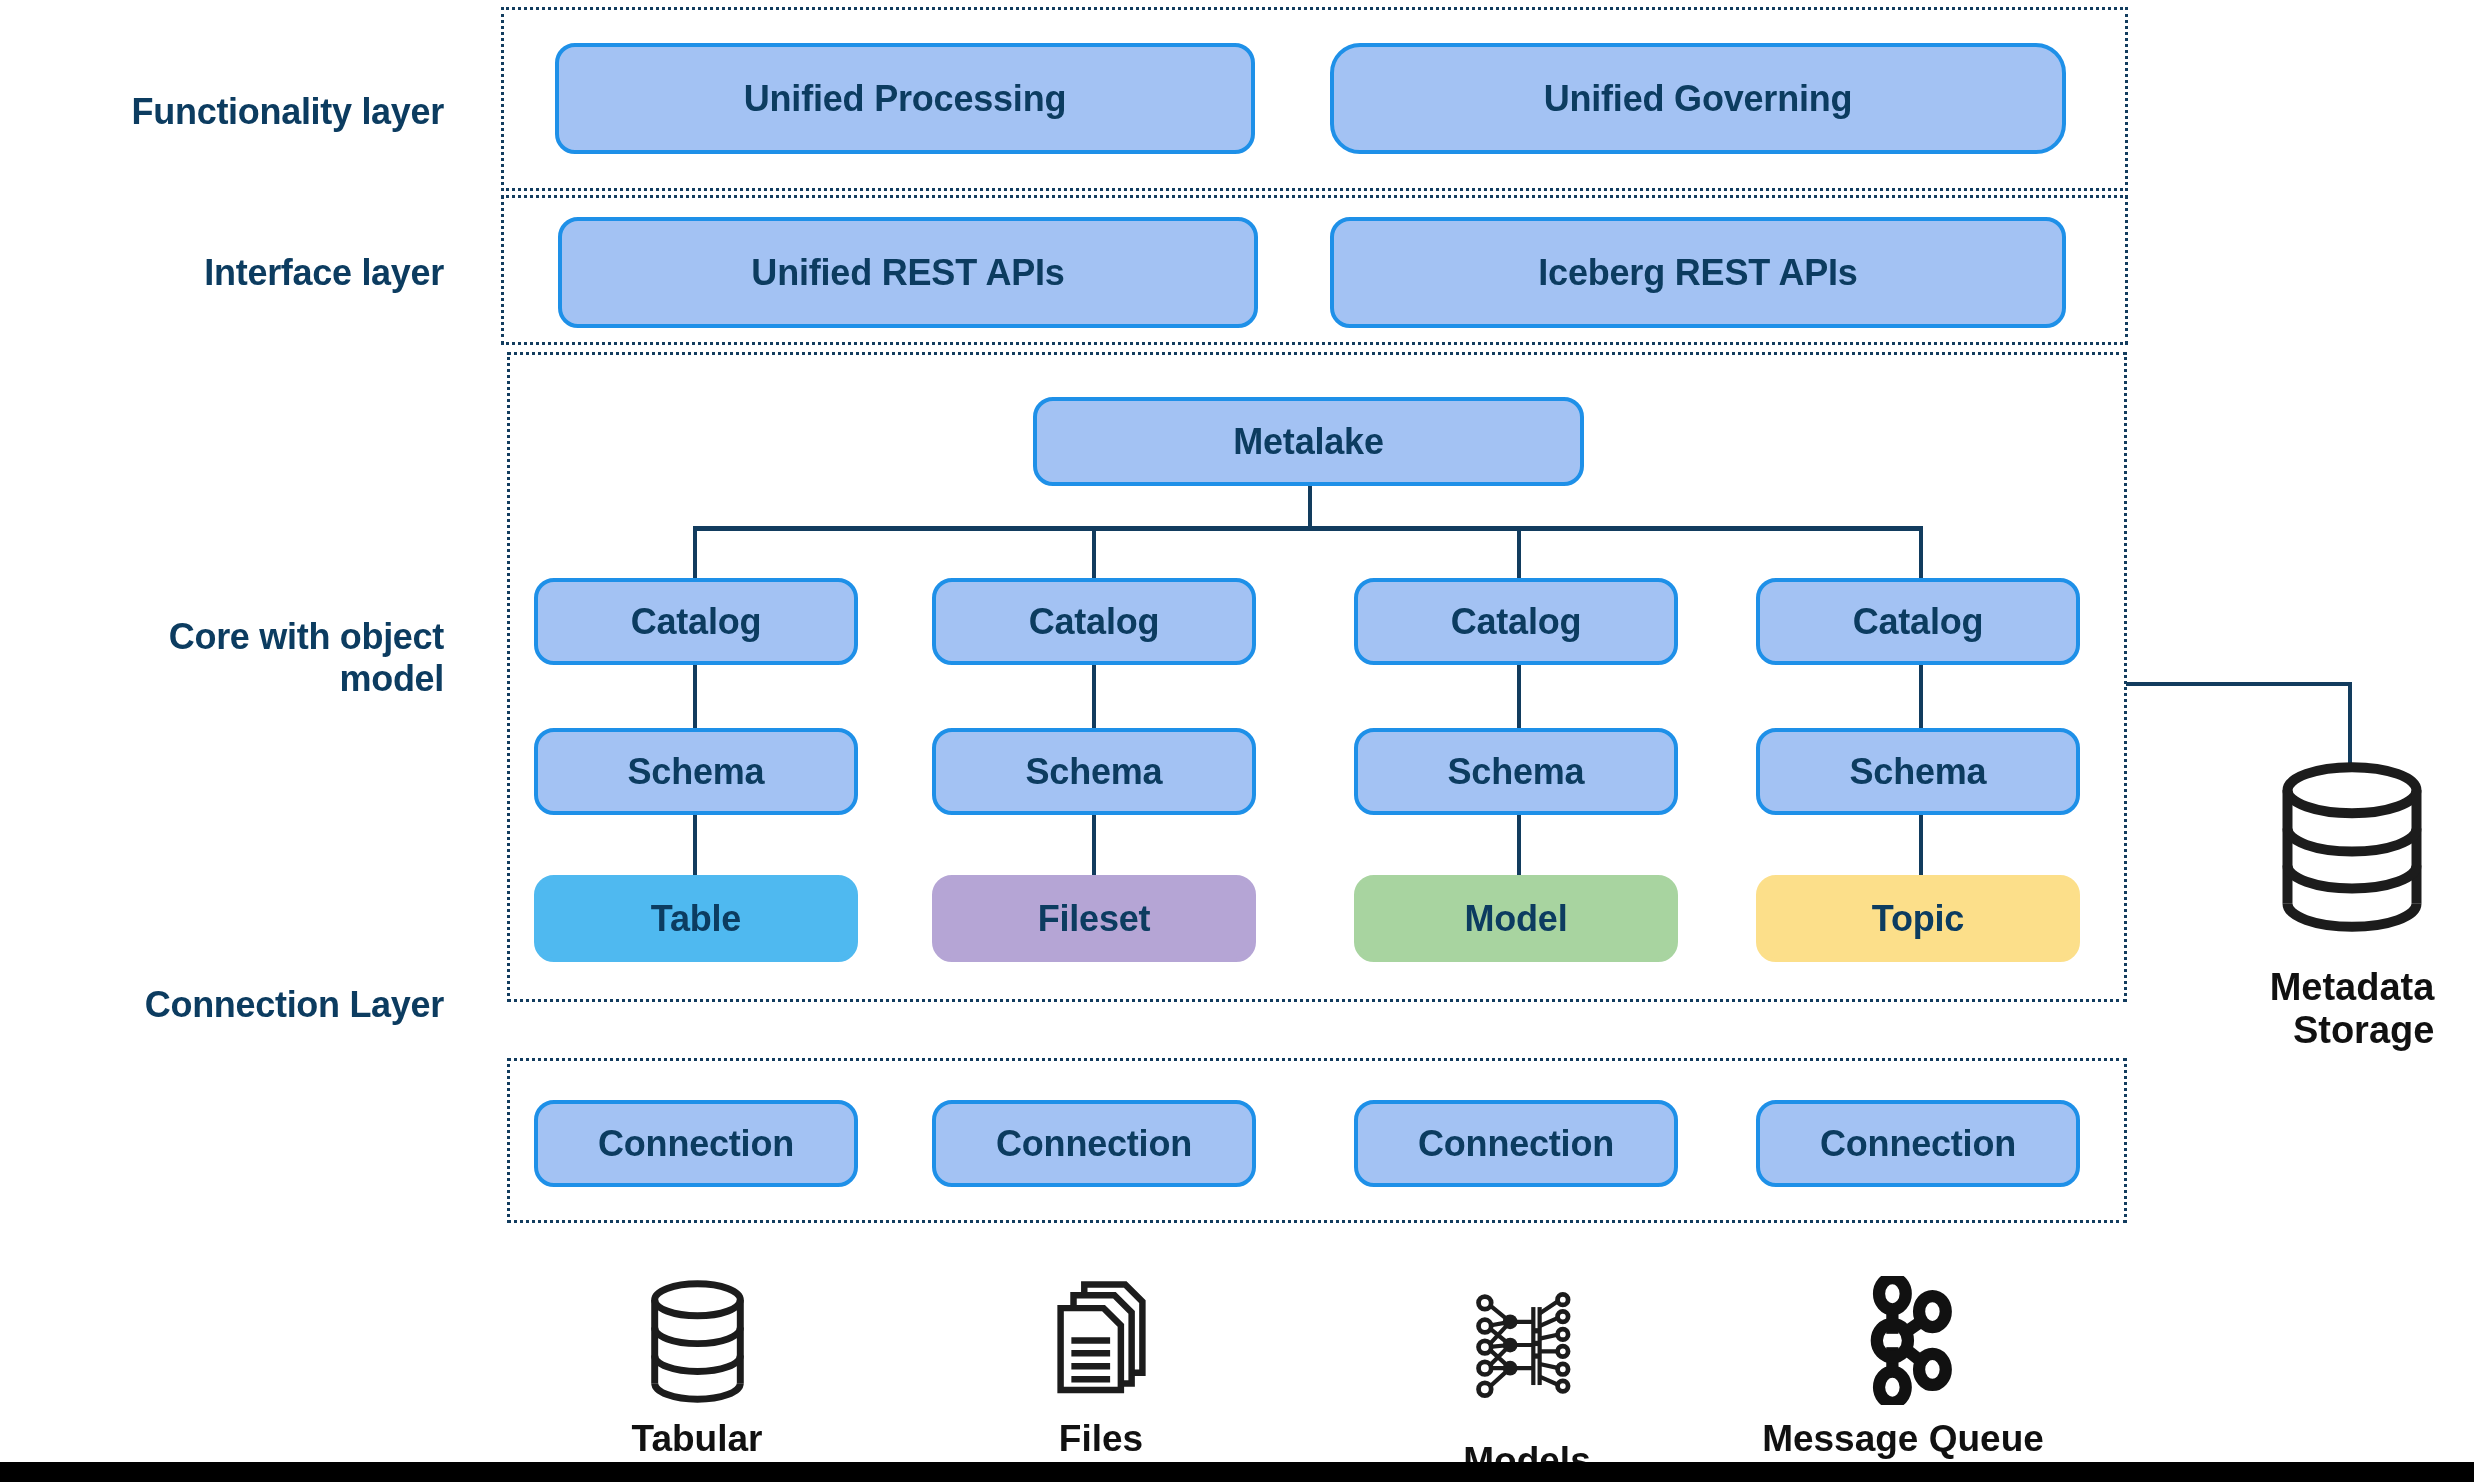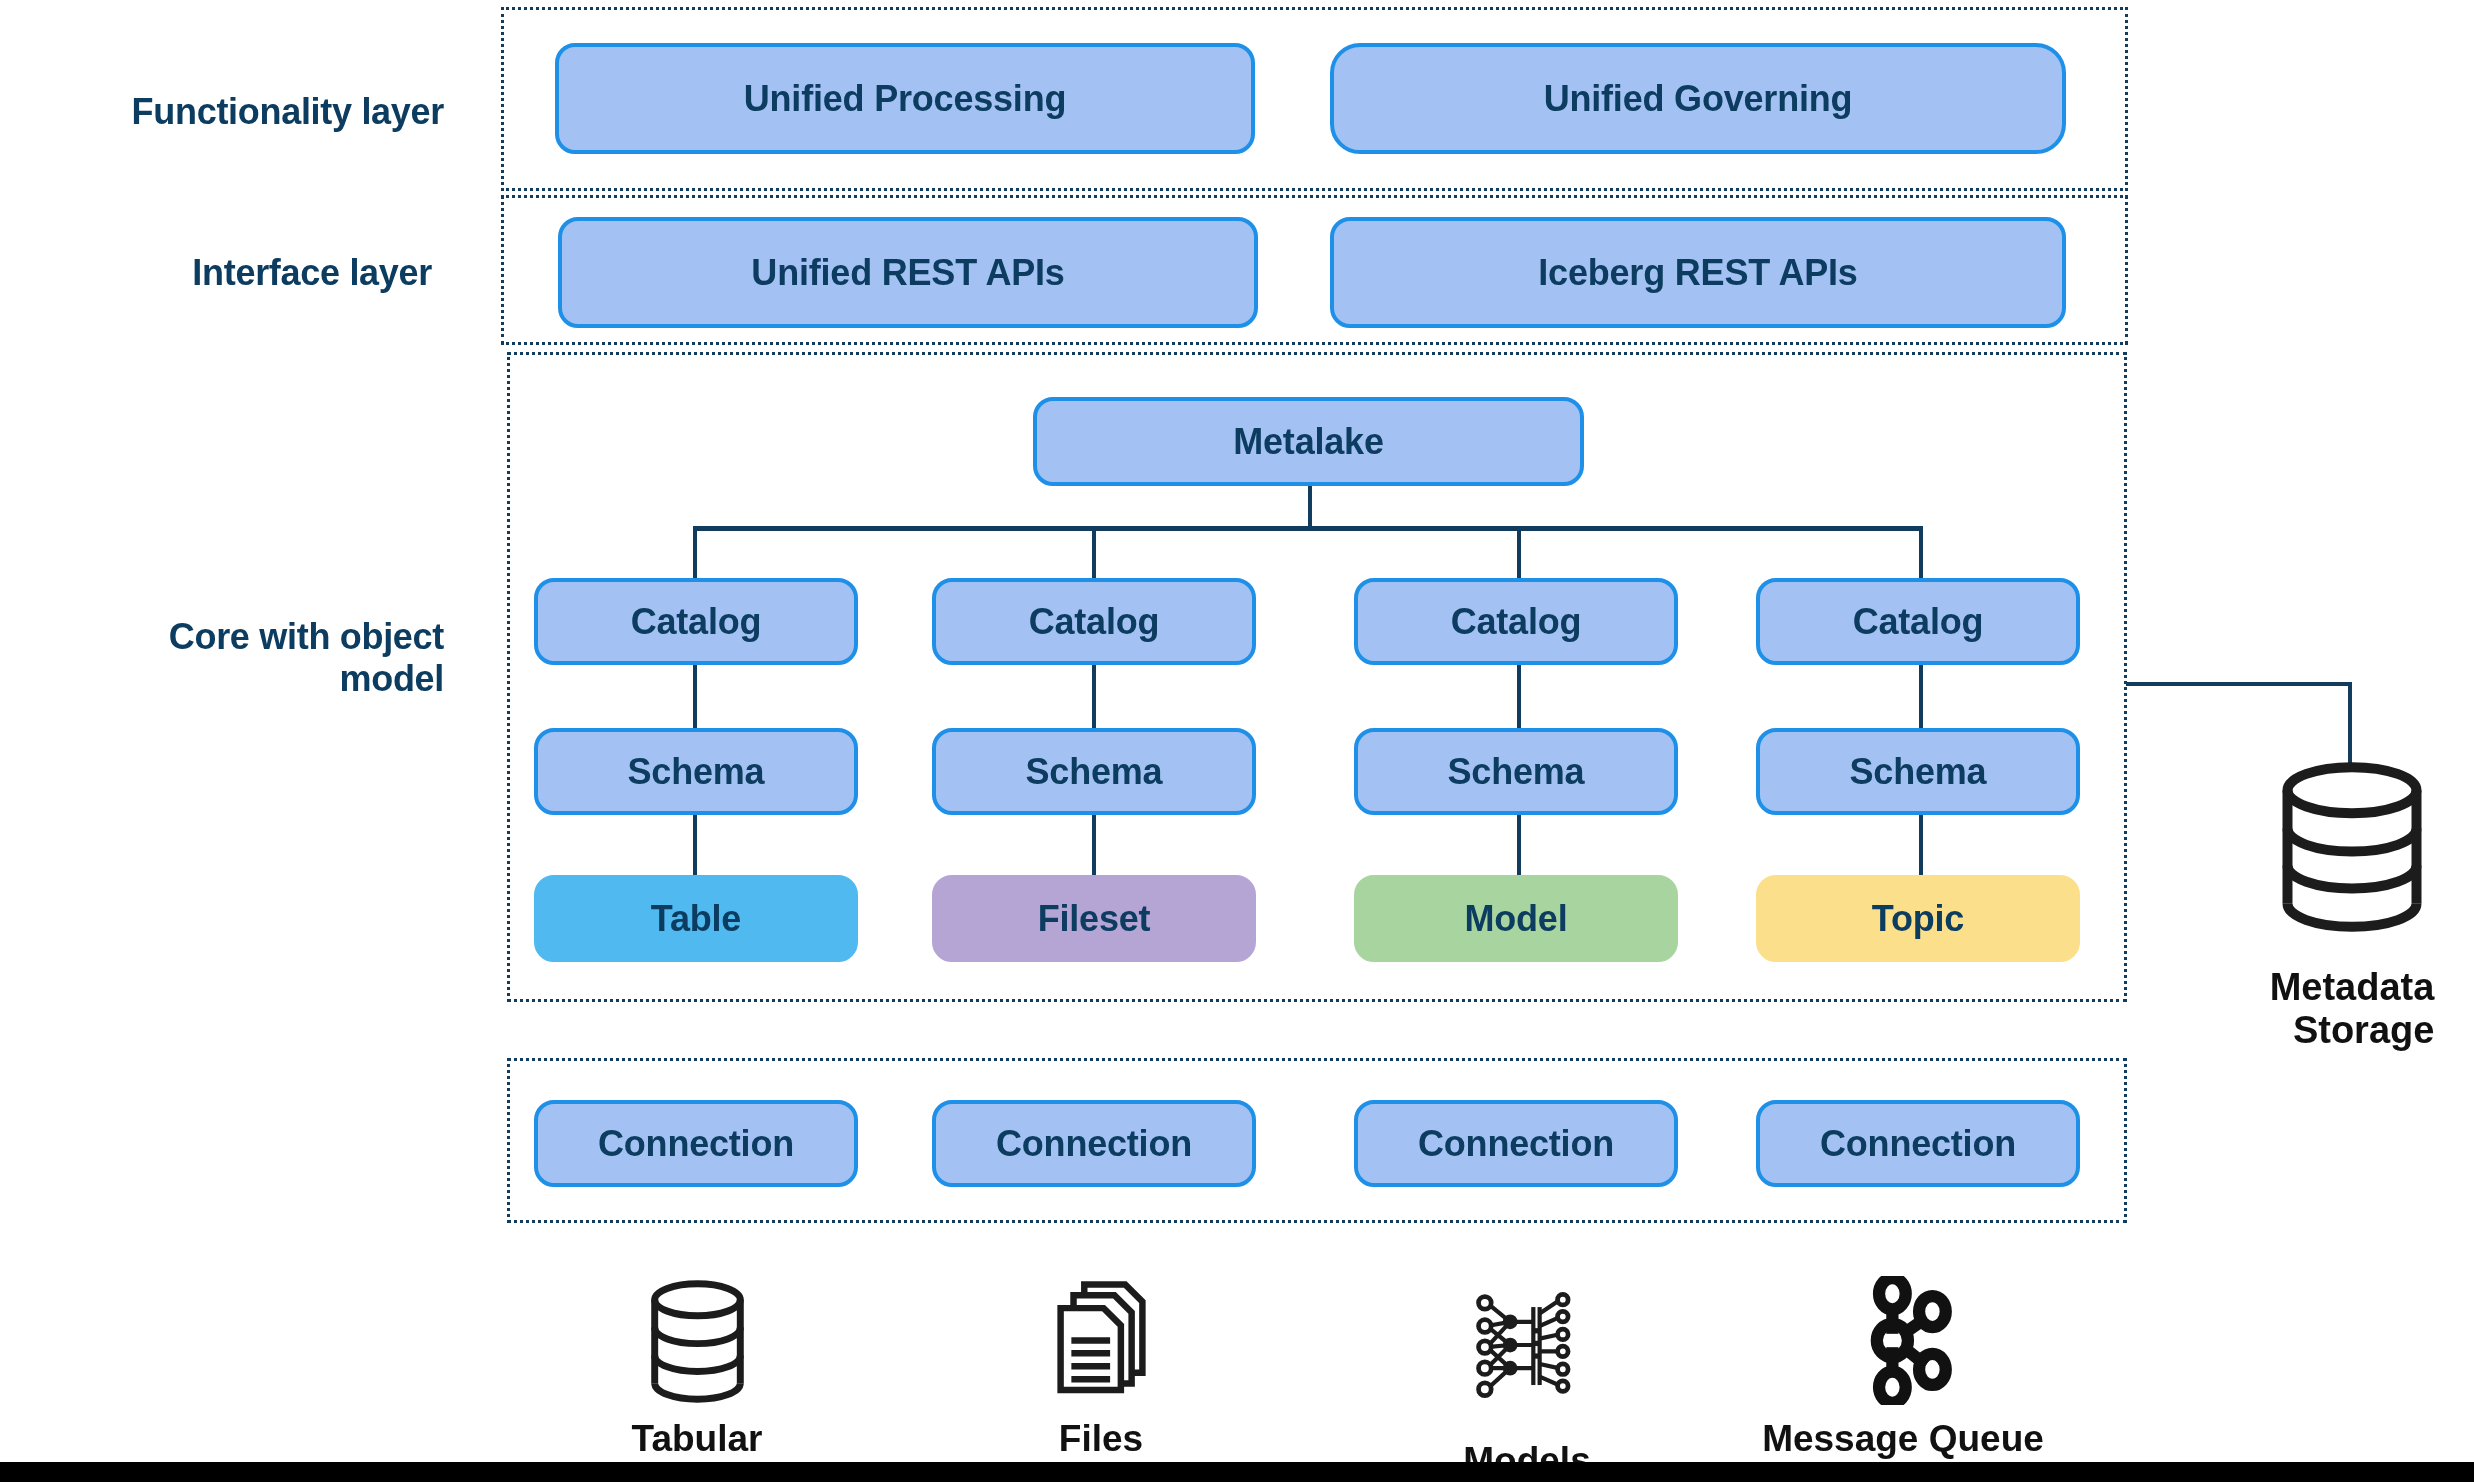--- a/index.html
+++ b/index.html
@@ -131,27 +131,28 @@
     background: #000000;
   }
 </style>
 </head>
 <body>
 
 <div id="stage">
 
   <div class="layer-label" style="left:36px; top:91px; width:408px;">Functionality layer</div>
 
-  <div class="layer-label" style="left:24px; top:252px; width:408px;">Interface layer</div>
+  <div class="layer-label" style="left:36px; top:252px; width:408px;">Interface layer</div>
 
   <div class="layer-label" style="left:36px; top:616px; width:408px;">
     <div>Core with object</div>
     <div>model</div>
   </div>
 
+  <div class="layer-label" style="left:36px; top:984px; width:408px;">Connection Layer</div>
 
   <div class="dotted-box" style="left:501px; top:7.2px; width:1627px; height:184px;"></div>
 
   <div class="dotted-box" style="left:501px; top:195px; width:1627px; height:150px;"></div>
 
   <div class="dotted-box" style="left:507px; top:352px; width:1620px; height:650px;"></div>
 
   <div class="dotted-box" style="left:507px; top:1058px; width:1620px; height:165px;"></div>
 
   <div class="node blue" style="left:555px; top:43px; width:700px; height:111px;">Unified Processing</div>

